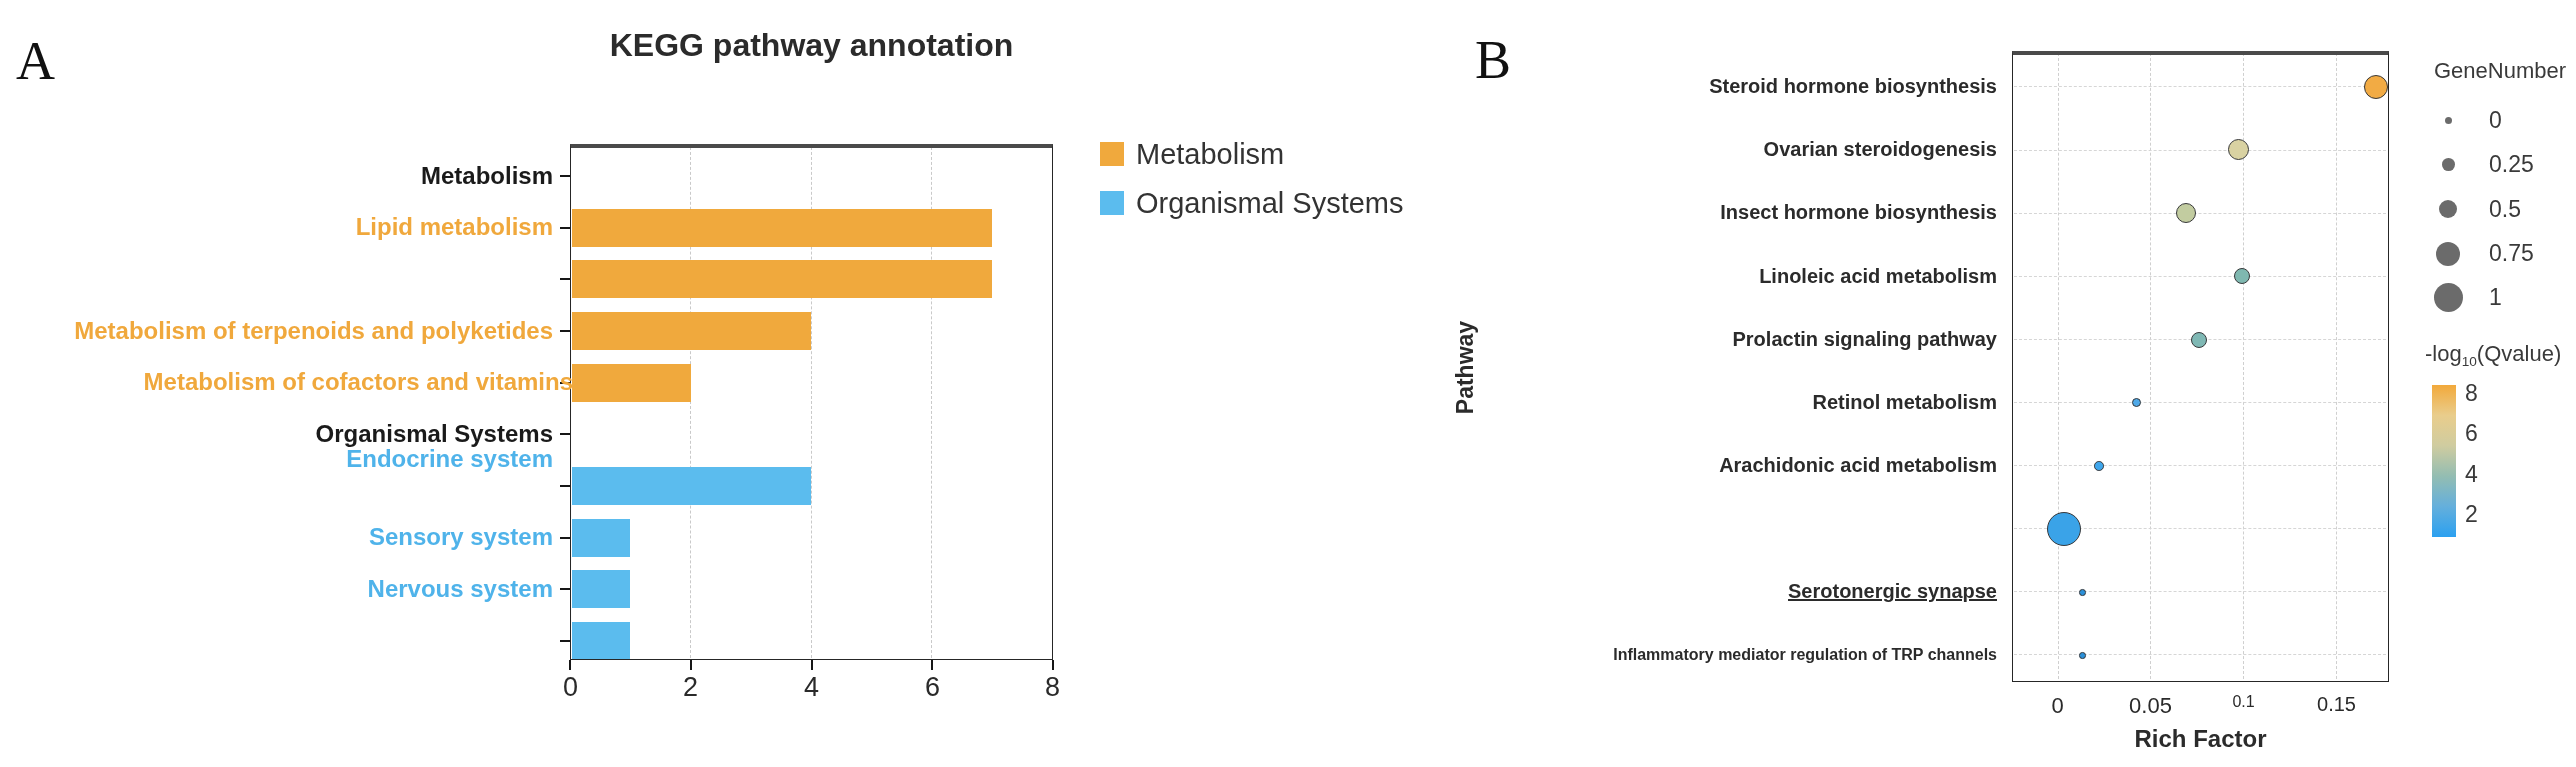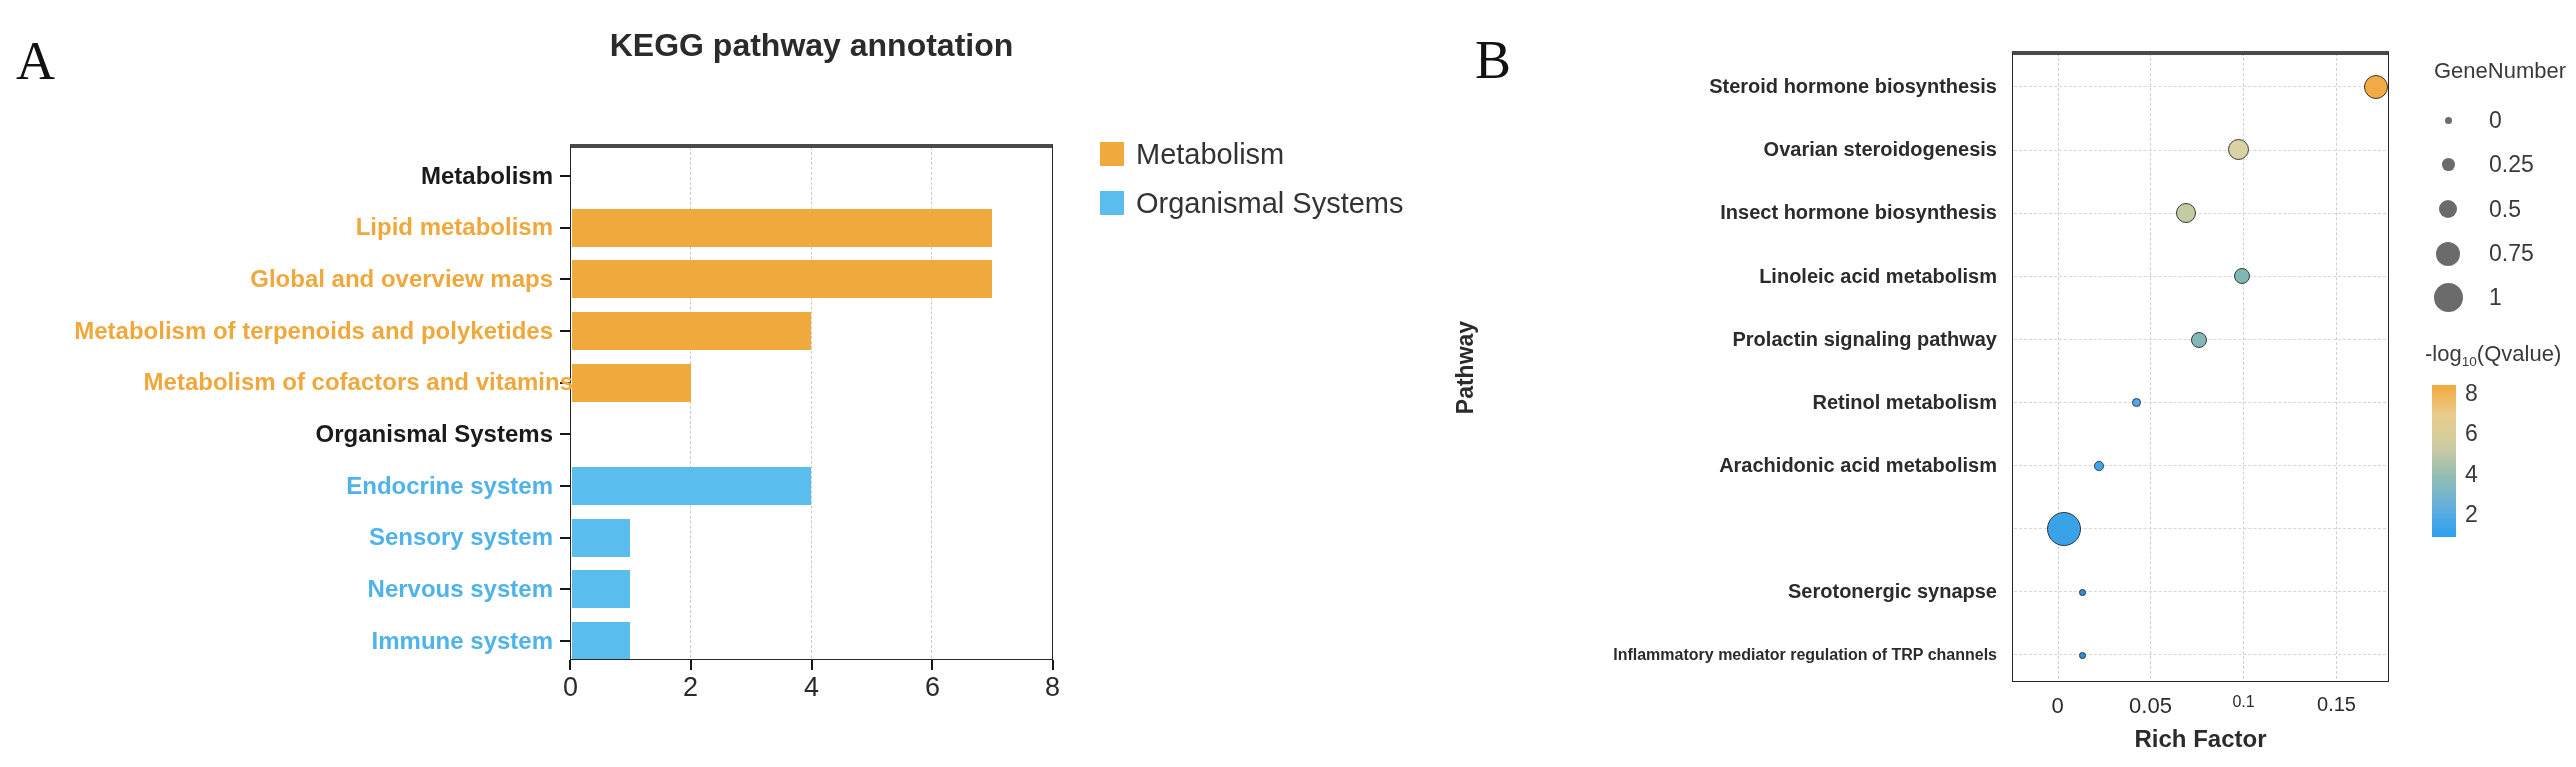--- a/index.html
+++ b/index.html
@@ -62,35 +62,33 @@
 
   <div class="abs frame" style="left:570px;top:144px;width:483px;height:516px;"></div>
   <div class="abs frame" style="left:2012px;top:51px;width:377px;height:631px;"></div>
 
   <div id="layer-anno" class="abs" style="left:0;top:0;width:100%;height:100%;">
       <div class="abs" style="left: 560px; top: 175px; width: 10.3px; height: 1.8px; background: rgb(22, 22, 22);"></div>
       <div class="abs rowlabel" style="left: 0px; top: 161px; width: 553px; font-size: 24px; line-height: 30px; color: rgb(26, 26, 26);">Metabolism</div>
       <div class="abs" style="left: 560px; top: 227px; width: 10.3px; height: 1.8px; background: rgb(22, 22, 22);"></div>
       <div class="abs rowlabel" style="left: 0px; top: 212px; width: 553px; font-size: 24px; line-height: 30px; color: rgb(240, 168, 60);">Lipid metabolism</div>
       <div class="abs" style="left: 560px; top: 278px; width: 10.3px; height: 1.8px; background: rgb(22, 22, 22);"></div>
-      <div class="abs rowlabel" style="left: 0px; top: 264px; width: 553px; font-size: 24px; line-height: 30px; color: rgb(240, 168, 60);">Global and overview maps</div>
       <div class="abs" style="left: 560px; top: 330px; width: 10.3px; height: 1.8px; background: rgb(22, 22, 22);"></div>
       <div class="abs rowlabel" style="left: 0px; top: 316px; width: 553px; font-size: 24px; line-height: 30px; color: rgb(240, 168, 60);">Metabolism of terpenoids and polyketides</div>
       <div class="abs" style="left: 560px; top: 382px; width: 10.3px; height: 1.8px; background: rgb(22, 22, 22);"></div>
       <div class="abs rowlabel" style="left: 0px; top: 367px; width: 553px; font-size: 24px; line-height: 30px; color: rgb(240, 168, 60); margin-left: 20px;">Metabolism of cofactors and vitamins</div>
       <div class="abs" style="left: 560px; top: 433px; width: 10.3px; height: 1.8px; background: rgb(22, 22, 22);"></div>
       <div class="abs rowlabel" style="left: 0px; top: 419px; width: 553px; font-size: 24px; line-height: 30px; color: rgb(26, 26, 26);">Organismal Systems</div>
       <div class="abs" style="left: 560px; top: 485px; width: 10.3px; height: 1.8px; background: rgb(22, 22, 22);"></div>
-      <div class="abs rowlabel" style="left: 0px; top: 471px; width: 553px; font-size: 24px; line-height: 30px; color: rgb(79, 179, 234);">Endocrine system</div>
+      <div class="abs rowlabel" style="left: 0px; top: 444px; width: 553px; font-size: 24px; line-height: 30px; color: rgb(79, 179, 234);">Endocrine system</div>
       <div class="abs" style="left: 560px; top: 537px; width: 10.3px; height: 1.8px; background: rgb(22, 22, 22);"></div>
       <div class="abs rowlabel" style="left: 0px; top: 522px; width: 553px; font-size: 24px; line-height: 30px; color: rgb(79, 179, 234);">Sensory system</div>
       <div class="abs" style="left: 560px; top: 588px; width: 10.3px; height: 1.8px; background: rgb(22, 22, 22);"></div>
       <div class="abs rowlabel" style="left: 0px; top: 574px; width: 553px; font-size: 24px; line-height: 30px; color: rgb(79, 179, 234);">Nervous system</div>
       <div class="abs" style="left: 560px; top: 640px; width: 10.3px; height: 1.8px; background: rgb(22, 22, 22);"></div>
-      <div class="abs rowlabel" style="left: 0px; top: 626px; width: 553px; font-size: 24px; line-height: 30px; color: rgb(79, 179, 234);">Immune system</div>
       <div class="abs" style="left: 569px; top: 660px; width: 1.8px; height: 9.7px; background: rgb(22, 22, 22);"></div>
       <div class="abs ticklabel" style="left: 534px; top: 672px; width: 73px; font-size: 27px;">0</div>
       <div class="abs" style="left: 690px; top: 660px; width: 1.8px; height: 9.7px; background: rgb(22, 22, 22);"></div>
       <div class="abs ticklabel" style="left: 654px; top: 672px; width: 73px; font-size: 27px;">2</div>
       <div class="abs" style="left: 811px; top: 660px; width: 1.8px; height: 9.7px; background: rgb(22, 22, 22);"></div>
       <div class="abs ticklabel" style="left: 775px; top: 672px; width: 73px; font-size: 27px;">4</div>
       <div class="abs" style="left: 931px; top: 660px; width: 1.8px; height: 9.7px; background: rgb(22, 22, 22);"></div>
       <div class="abs ticklabel" style="left: 896px; top: 672px; width: 73px; font-size: 27px;">6</div>
       <div class="abs" style="left: 1052px; top: 660px; width: 1.8px; height: 9.7px; background: rgb(22, 22, 22);"></div>
       <div class="abs ticklabel" style="left: 1016px; top: 672px; width: 73px; font-size: 27px;">8</div>
@@ -102,21 +100,21 @@
       <div class="abs ticklabel" style="left: 2105px; top: 693px; width: 91px; font-size: 22px;">0.05</div>
       <div class="abs ticklabel" style="left: 2198px; top: 693px; width: 91px; font-size: 16px;">0.1</div>
       <div class="abs ticklabel" style="left: 2291px; top: 693px; width: 91px; font-size: 20px;">0.15</div>
       <div class="abs rowlabel" style="left: 1457px; top: 74px; width: 540px; font-size: 20px; line-height: 25.6px; color: rgb(43, 43, 43);">Steroid hormone biosynthesis</div>
       <div class="abs rowlabel" style="left: 1457px; top: 137px; width: 540px; font-size: 20px; line-height: 25.6px; color: rgb(43, 43, 43);">Ovarian steroidogenesis</div>
       <div class="abs rowlabel" style="left: 1457px; top: 200px; width: 540px; font-size: 20px; line-height: 25.6px; color: rgb(43, 43, 43);">Insect hormone biosynthesis</div>
       <div class="abs rowlabel" style="left: 1457px; top: 264px; width: 540px; font-size: 20px; line-height: 25.6px; color: rgb(43, 43, 43);">Linoleic acid metabolism</div>
       <div class="abs rowlabel" style="left: 1457px; top: 327px; width: 540px; font-size: 20px; line-height: 25.6px; color: rgb(43, 43, 43);">Prolactin signaling pathway</div>
       <div class="abs rowlabel" style="left: 1457px; top: 390px; width: 540px; font-size: 20px; line-height: 25.6px; color: rgb(43, 43, 43);">Retinol metabolism</div>
       <div class="abs rowlabel" style="left: 1457px; top: 453px; width: 540px; font-size: 20px; line-height: 25.6px; color: rgb(43, 43, 43);">Arachidonic acid metabolism</div>
-      <div class="abs rowlabel" style="left: 1457px; top: 579px; width: 540px; font-size: 20px; line-height: 25.6px; color: rgb(43, 43, 43);">Serotonergic synapse</div>
+      <div class="abs rowlabel" style="left: 1457px; top: 579px; width: 540px; font-size: 20px; line-height: 25.6px; color: rgb(43, 43, 43); text-decoration: underline;">Serotonergic synapse</div>
       <div class="abs rowlabel" style="left: 1457px; top: 642px; width: 540px; font-size: 16px; line-height: 25.6px; color: rgb(43, 43, 43);">Inflammatory mediator regulation of TRP channels</div>
       <div class="abs" style="left: 2445px; top: 117px; width: 7.3px; height: 7.3px; background: rgb(107, 107, 107); border-radius: 50%;"></div>
       <div class="abs" style="left: 2489px; top: 107px; font-size: 23px; line-height: 27px; color: rgb(58, 58, 58);">0</div>
       <div class="abs" style="left: 2442px; top: 158px; width: 12.8px; height: 12.8px; background: rgb(107, 107, 107); border-radius: 50%;"></div>
       <div class="abs" style="left: 2489px; top: 151px; font-size: 23px; line-height: 27px; color: rgb(58, 58, 58);">0.25</div>
       <div class="abs" style="left: 2439px; top: 200px; width: 18px; height: 18px; background: rgb(107, 107, 107); border-radius: 50%;"></div>
       <div class="abs" style="left: 2489px; top: 196px; font-size: 23px; line-height: 27px; color: rgb(58, 58, 58);">0.5</div>
       <div class="abs" style="left: 2436px; top: 242px; width: 24px; height: 24px; background: rgb(107, 107, 107); border-radius: 50%;"></div>
       <div class="abs" style="left: 2489px; top: 240px; font-size: 23px; line-height: 27px; color: rgb(58, 58, 58);">0.75</div>
       <div class="abs" style="left: 2434px; top: 283px; width: 29px; height: 29px; background: rgb(107, 107, 107); border-radius: 50%;"></div>

